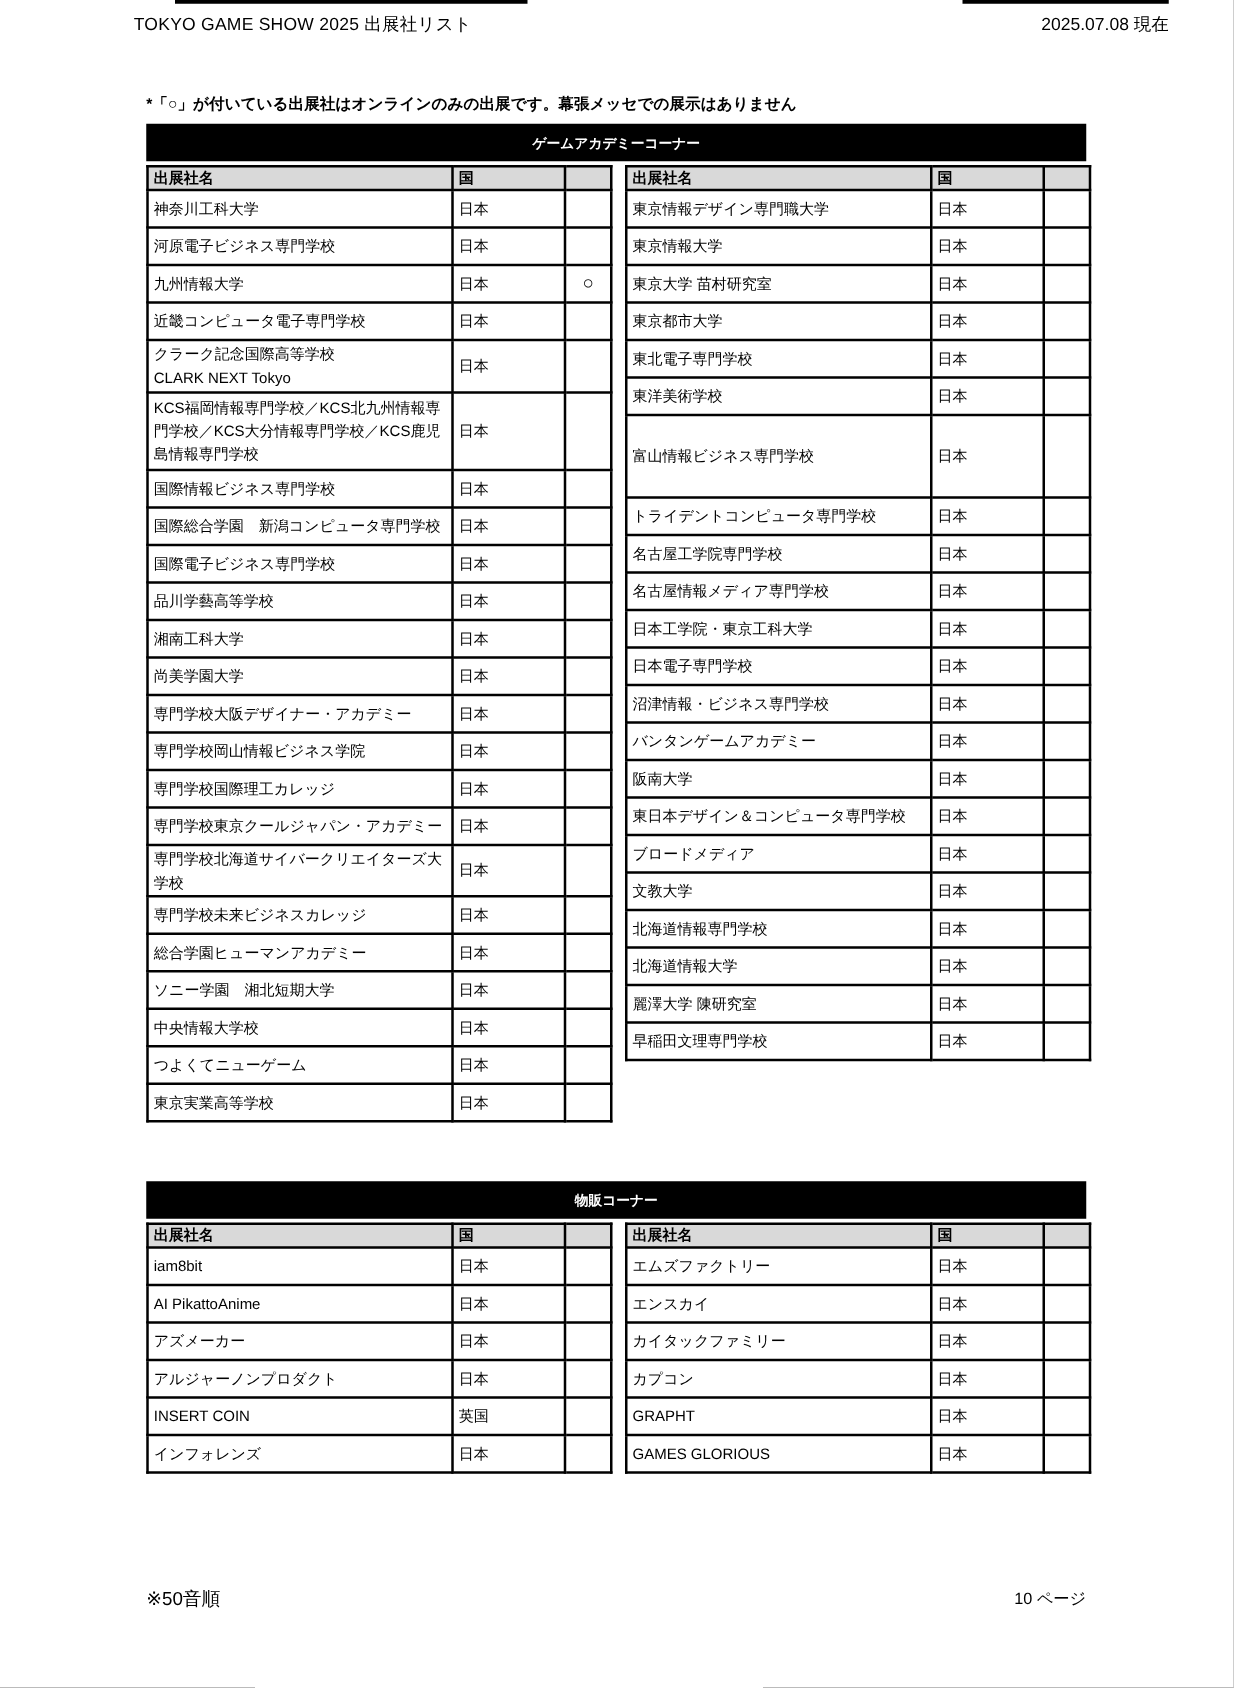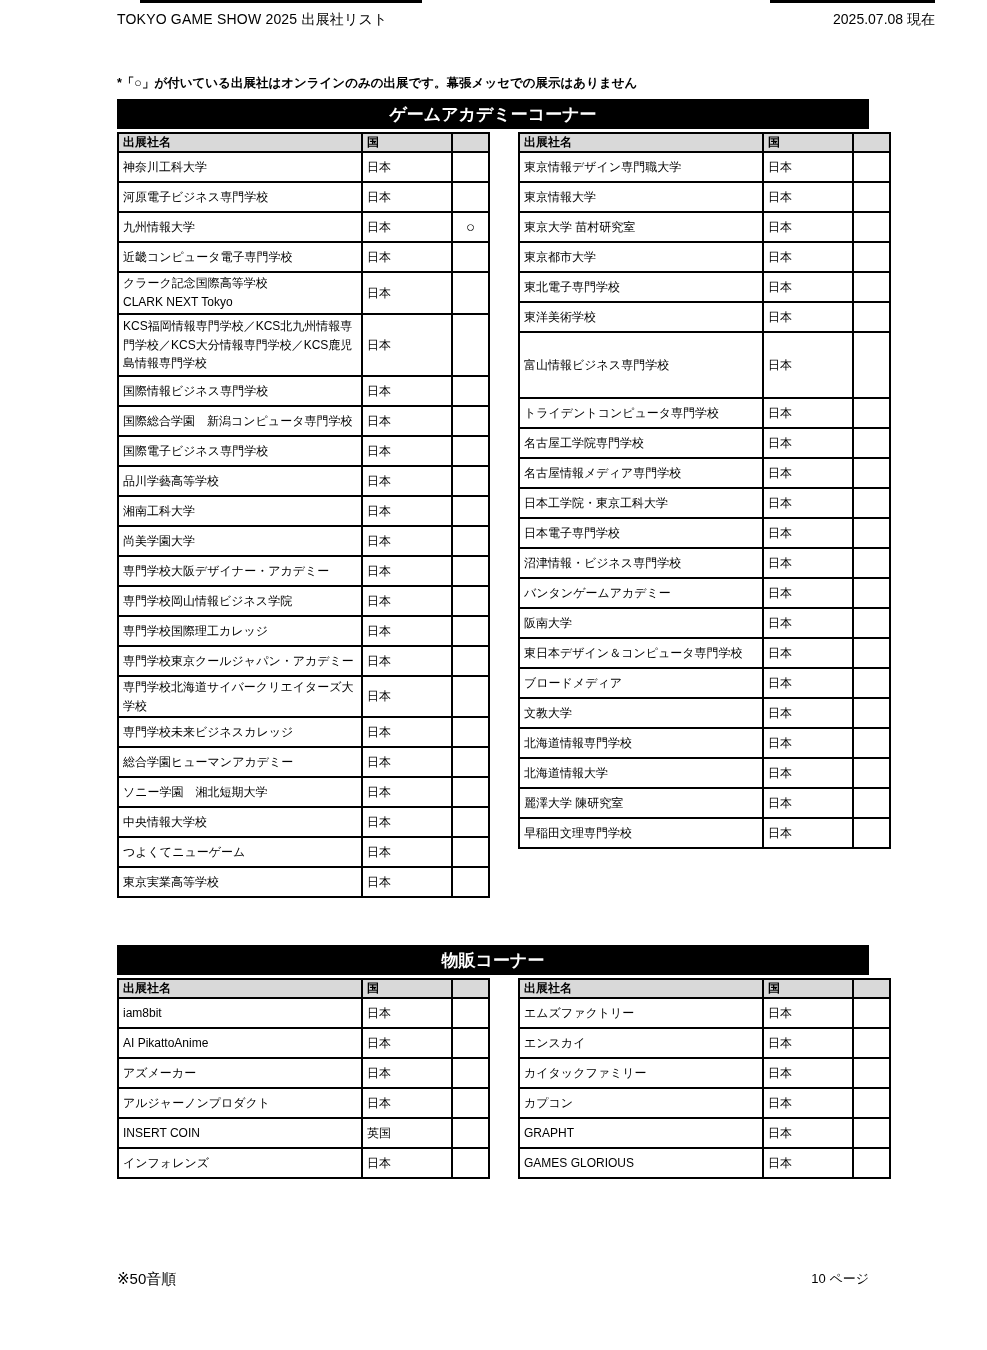--- a/index.html
+++ b/index.html
@@ -5,34 +5,34 @@
   html,body{margin:0;padding:0;background:#888;}
   .page{
     position:relative;width:987px;height:1350px;background:#ffffff;
     font-family:"Liberation Sans","DejaVu Sans",sans-serif;color:#000;
     margin:0 auto;overflow:hidden;
   }
   .top-sliver{position:absolute;top:0;height:3px;background:var(--border,#000);}
   #sliver-left{left:140px;width:282px;}
   #sliver-right{left:770px;width:165px;}
 
-  .doc-title{position:absolute;left:117px;top:11px;font-size:14px;letter-spacing:.2px;}
+  .doc-title{position:absolute;left:107px;top:11px;font-size:14px;letter-spacing:.2px;}
   .doc-date{position:absolute;left:735px;top:11px;width:200px;text-align:right;font-size:14px;}
 
   .note{position:absolute;left:117px;top:75px;font-size:12.5px;font-weight:bold;}
 
   .section{position:absolute;left:117px;width:752px;}
   #section-academy{top:99px;}
   #section-goods{top:945px;}
 
   .section-bar{
     height:30px;background:var(--bar_bg,#000);color:var(--bar_text,#fff);
-    font-size:17px;font-weight:bold;display:flex;align-items:center;justify-content:center;
+    font-size:11px;font-weight:bold;display:flex;align-items:center;justify-content:center;
   }
-  .tables{display:flex;gap:28px;margin-top:3px;align-items:flex-start;}
+  .tables{display:flex;gap:10px;margin-top:3px;align-items:flex-start;}
 
   table{border-collapse:collapse;table-layout:fixed;width:371px;background:#fff;}
   table,th,td{border:2px solid var(--border,#000);}
   col.c-name{width:244px;}
   col.c-country{width:90px;}
   col.c-mark{width:37px;}
   tr{height:30px;}
   tr.head{height:17px;}
   th{
     background:var(--header_bg,#d9d9d9);font-size:12px;font-weight:bold;

